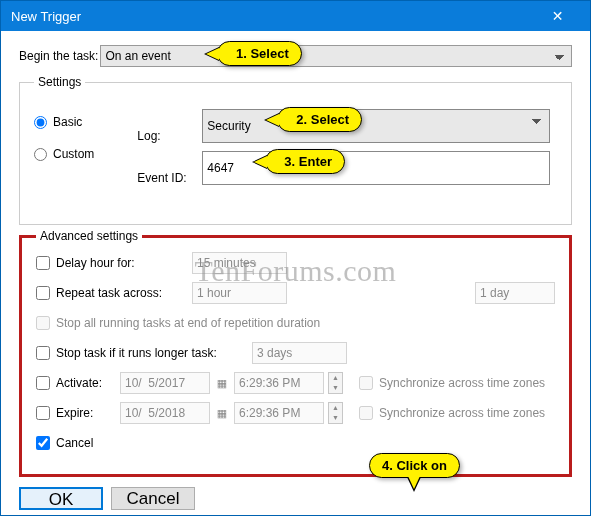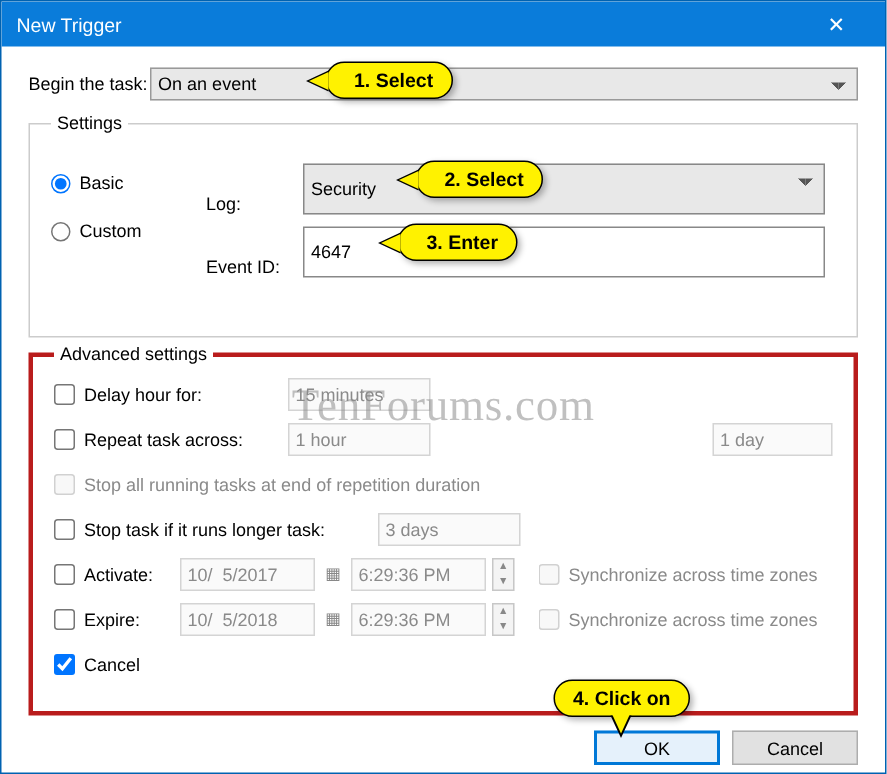--- a/index.html
+++ b/index.html
@@ -101,24 +101,24 @@
   input.timebox { width:90px; text-align:left; padding-left:4px; }
   .spinbtns {
     width:15px; height:22px; border:1px solid #c7c7c7; display:flex; flex-direction:column; font-size:7px;
     color:#888; text-align:center; background:#f4f4f4;
   }
   .spinbtns div { flex:1; line-height:9px; }
   .cal-icon {
     width:16px; height:22px; text-align:center; color:#888; font-size:11px; line-height:22px;
   }
   .indent { }
-  .button-bar { display:flex; justify-content:flex-end; gap:8px; margin-top:10px; position:relative;}
+  .button-bar { display:flex; gap:8px; margin-top:10px; position:relative;}
   button.dlg {
     width: 84px; height:23px; border:1px solid #adadad; background:#e1e1e1;
-    font-family:inherit; font-size:12px; cursor:pointer;
+    font-family:inherit; font-size:17px; cursor:pointer;
   }
   button.dlg.highlight { border:2px solid #0078d7; background:#e5f1fb; }
   .callout {
     position:absolute;
     background:#fff200;
     border:1px solid #000;
     border-radius:14px;
     padding:4px 12px 4px 18px;
     font-size:13px;
     font-weight:bold;

